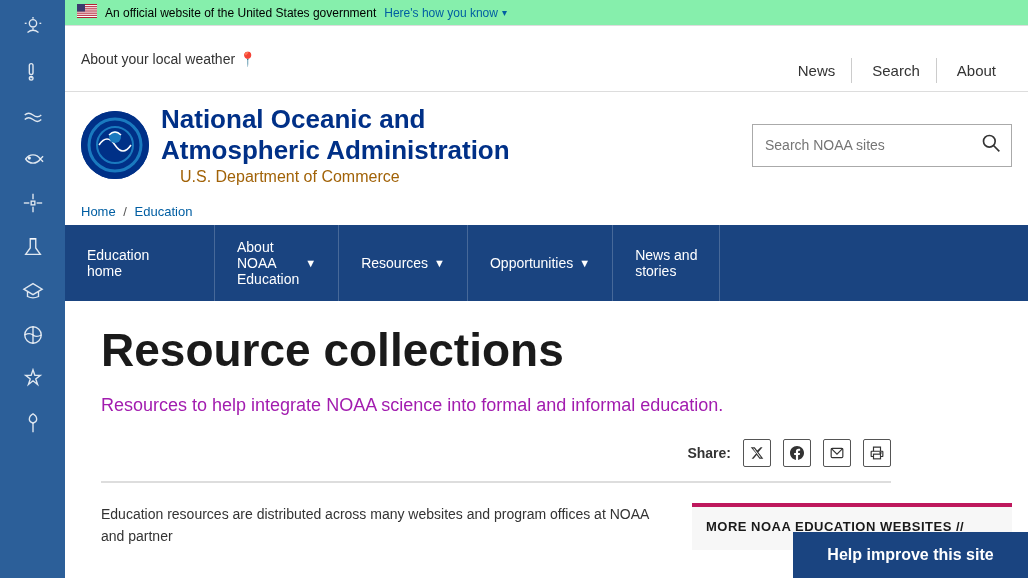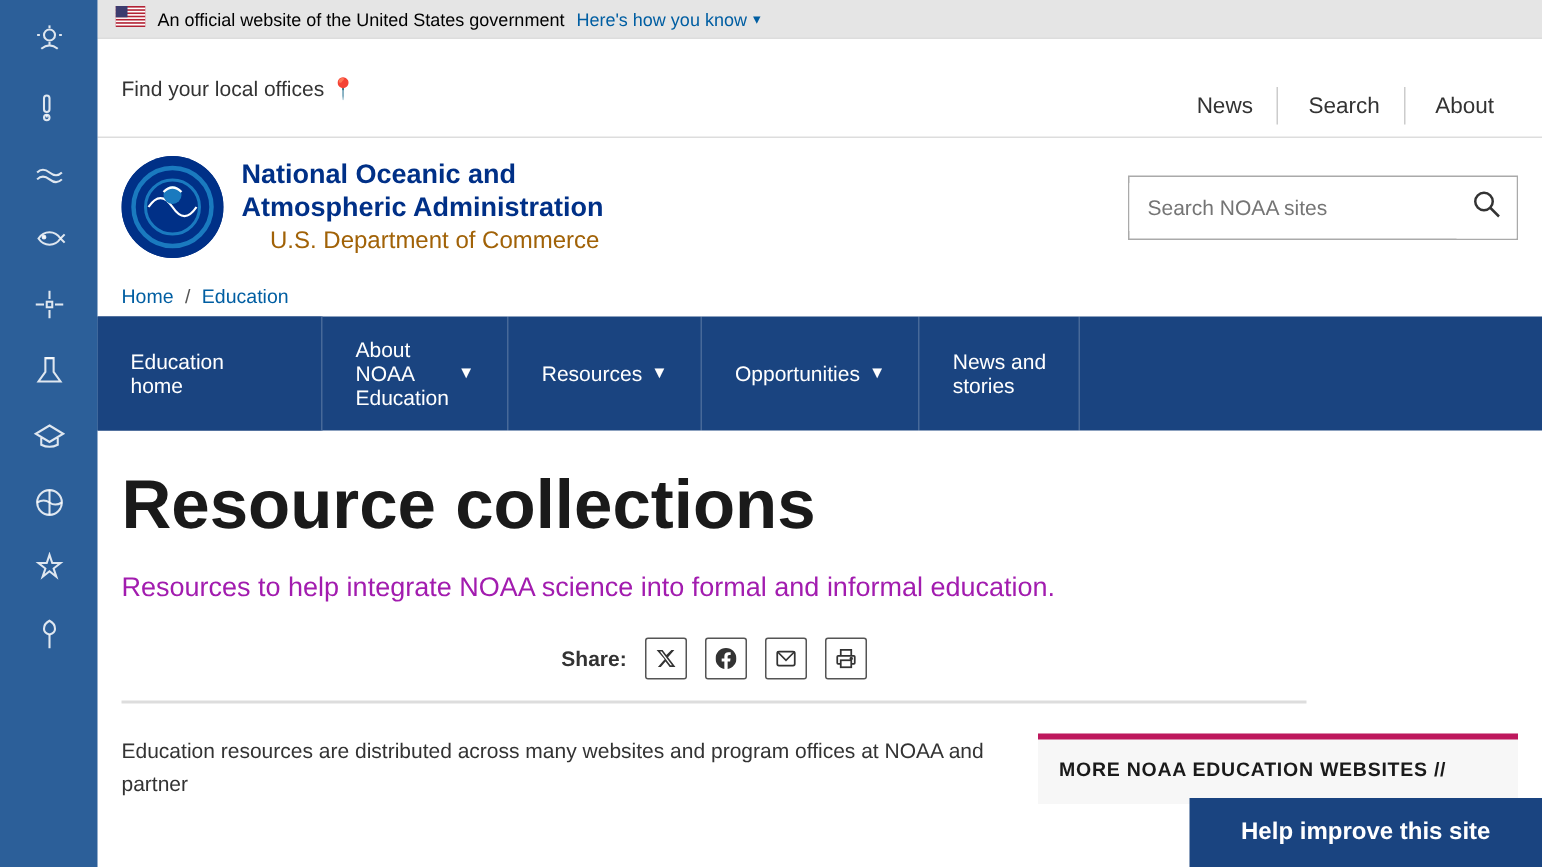--- a/index.html
+++ b/index.html
@@ -1,20 +1,20 @@
 <!DOCTYPE html>
 <html><head>
   <meta charset="utf-8">
   <style>
     * { margin: 0; padding: 0; box-sizing: border-box; }
     body { font-family: Arial, sans-serif; font-size: 14px; width: 1028px; height: 578px; overflow: hidden; position: relative; background: #fff; }
 
     
     .top-banner {
-      background: #e5e5e5;
+      background: #86efac;
       display: flex;
       align-items: center;
       padding: 4px 12px;
       font-size: 12px;
       gap: 8px;
       border-bottom: 1px solid #ddd;
     }
     .how-to-know-link {
       color: #005ea2;
       text-decoration: none;
@@ -77,21 +77,21 @@
       display: flex;
       align-items: center;
       justify-content: center;
       color: white;
       font-size: 22px;
       font-weight: bold;
       flex-shrink: 0;
     }
     .org-name-block {}
     .org-name {
-      font-size: 18px;
+      font-size: 26px;
       font-weight: bold;
       color: #003087;
       line-height: 1.2;
     }
     .org-sub {
       font-size: 16px;
       color: #a16207;
       margin-top: 2px;
       margin-left: 19px;
     }
@@ -145,20 +145,21 @@
     }
     .nav-tab.education-home {
       background: #1a4480;
       min-width: 150px;
     }
     .nav-tab .arrow { font-size: 11px; }
 
     
     .page-content {
       padding: 24px 16px 16px 16px;
+      margin-left: 20px;
     }
     .page-title {
       font-size: 46px;
       font-weight: bold;
       color: #1a1a1a;
       line-height: 1.1;
       margin-bottom: 16px;
     }
     .page-subtitle {
       font-size: 18px;
@@ -166,21 +167,21 @@
       line-height: 1.5;
       max-width: 780px;
       margin-bottom: 20px;
     }
 
     
     .share-bar {
       display: flex;
       align-items: center;
       gap: 12px;
-      justify-content: center;
+      justify-content: flex-end;
       padding-bottom: 14px;
       border-bottom: 2px solid #ddd;
       margin-bottom: 20px;
       max-width: 790px;
     }
     .share-label { font-size: 14px; font-weight: bold; color: #333; }
     .share-icon {
       width: 28px;
       height: 28px;
       display: flex;
@@ -364,21 +365,21 @@
     </span>
     <span>An official website of the United States government</span>
     <a class="how-to-know-link">
       <span>Here's how you know</span>
       <span class="chevron-down">▾</span>
     </a>
   </div>
 
   <div class="header-nav">
     <div class="local-weather">
-      <span>Find your local offices</span>
+      <span>About your local weather</span>
       <span class="location-icon">📍</span>
     </div>
     <div class="top-nav-links">
       <a class="top-nav-link">News</a>
       <a class="top-nav-link">Search</a>
       <a class="top-nav-link">About</a>
     </div>
   </div>
 
   <div class="logo-search-bar">

